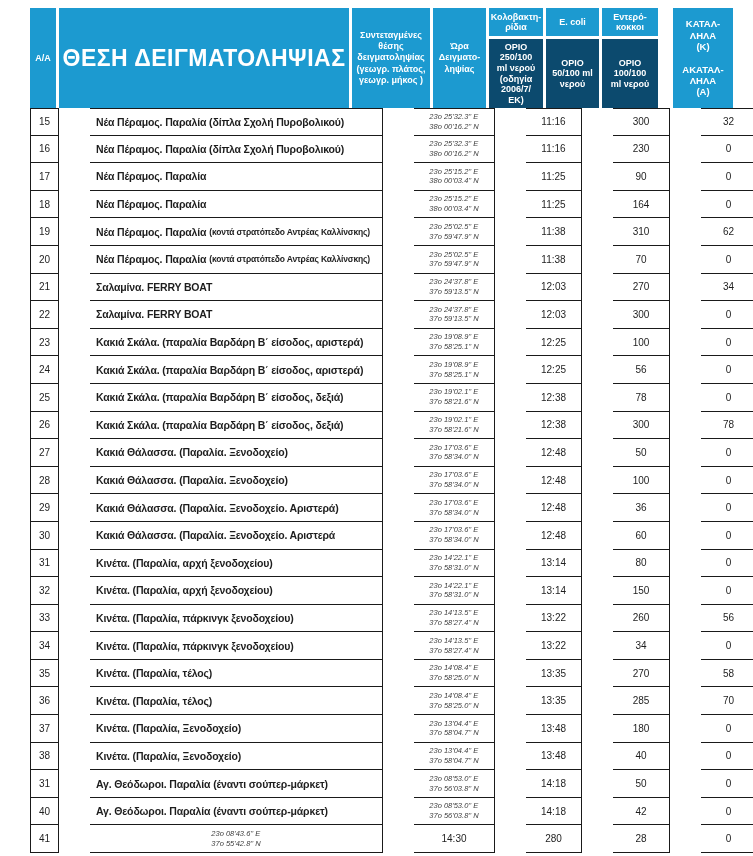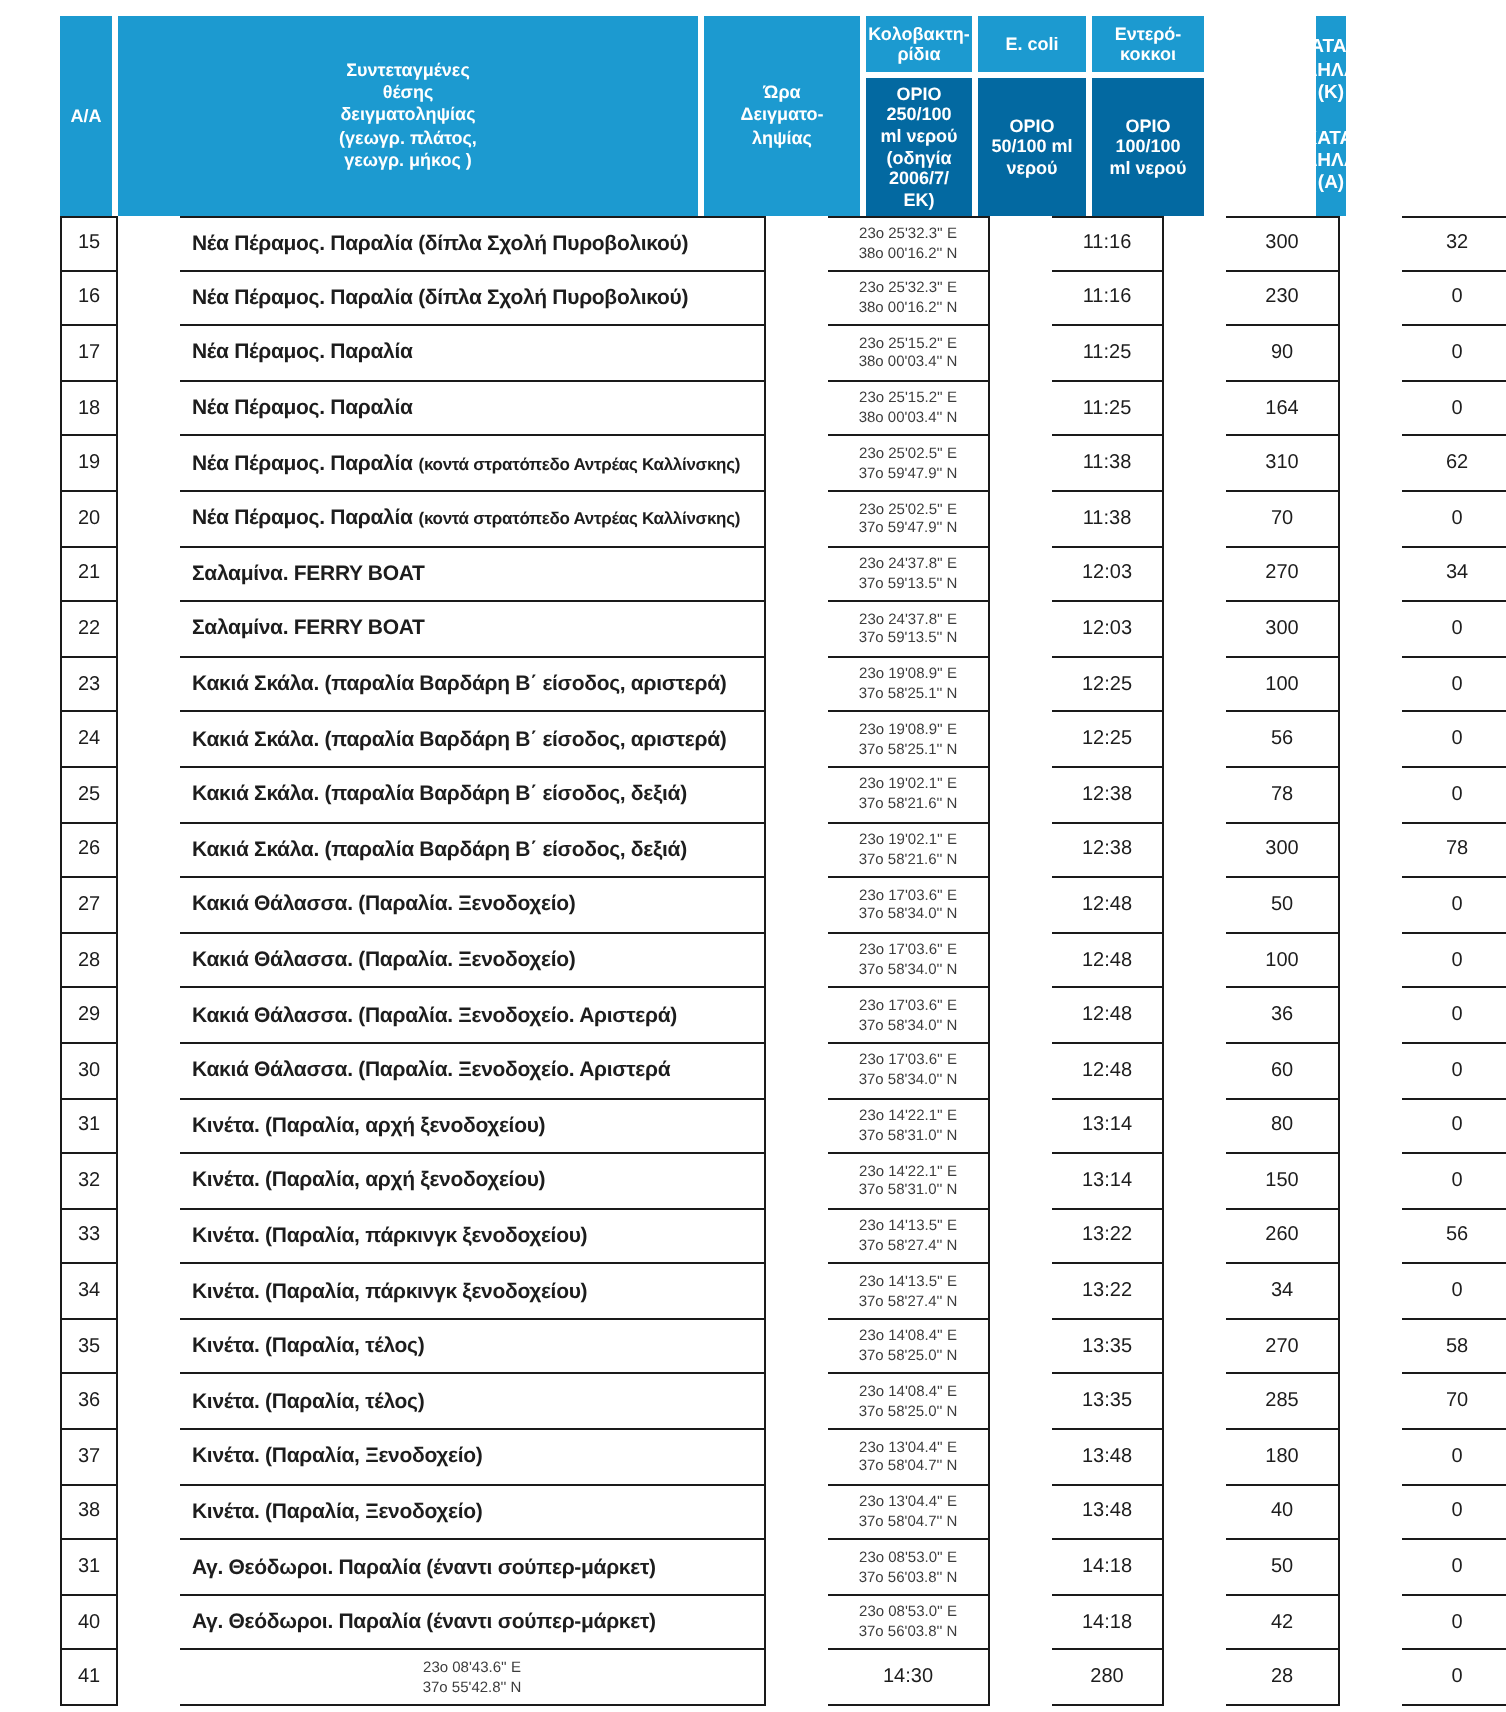--- a/index.html
+++ b/index.html
@@ -18,56 +18,57 @@
     text-align: center; white-space: pre-line; }
   .hsep { border-right: 3px solid #fff; }
   .h-num { font-size: 9px; }
   .h-loc { font-size: 23px; letter-spacing: .5px; white-space: normal; }
   .h-coord, .h-time { font-size: 9px; line-height: 1.25; }
   .h-split { display: flex; flex-direction: column; background: #fff; }
   .h-split .topcell { height: 31px; background: #1C9AD0; color:#fff;
     font-weight: bold; font-size: 9px; line-height: 1.15; display:flex;
     align-items:center; justify-content:center; text-align:center;
     white-space: pre-line; border-bottom: 3px solid #fff; }
-  .h-split .limitcell { flex: 1; background: #0369a1; color: #fff;
+  .h-split .limitcell { flex: 1; background: #0c4a6e; color: #fff;
     font-weight: bold; font-size: 9px; line-height: 1.18; display: flex;
     align-items: center; justify-content: center; text-align: center;
     white-space: pre-line; }
   .h-spacer { background: #fff; }
   .h-status { flex-direction: column; font-size: 9.5px; line-height: 1.2; }
   .h-status .blk + .blk { margin-top: 11px; }
 
   
   .trow { height: 27.6px; gap: 31px; }
   .cell { border-right: 1.6px solid #1a1a1a; border-bottom: 1.6px solid #1a1a1a;
     display: flex; align-items: center; justify-content: center;
     background: #fff; color: #1d1d1d; }
   .trow .cell:first-child { border-left: 1.6px solid #1a1a1a; }
   .tbody .trow:first-child .cell { border-top: 1.6px solid #1a1a1a; }
   .c-num { font-size: 10px; }
   .c-loc { justify-content: flex-start; padding-left: 6px;
     font-weight: bold; font-size: 10.5px; letter-spacing: -.15px;
     white-space: nowrap; overflow: hidden; text-align: right; }
   .c-loc .note { font-size: 8.5px; margin-left: 3px; }
   .c-coord { font-size: 7.5px; color: #3c3c3c; line-height: 1.3;
-    white-space: pre-line; text-align: center; }
+    white-space: pre-line; text-align: left; font-style: italic; }
   .c-time, .c-val { font-size: 10px; }
   .spacer { background: #fff; }
   .status { margin: 2px 0; display: flex; align-items: center;
     justify-content: center; color: #fff; font-weight: bold; font-size: 11px; }
   .st-a { background: #D2271E; }
   .st-k { background: #6EC4E4; }
 </style>
 </head>
 <body>
 
 <div class="tablewrap">
 
   <div class="tgrid thead">
     <div class="hcell hsep h-num">Α/Α</div>
+    <div class="hcell hsep h-loc">ΘΕΣΗ ΔΕΙΓΜΑΤΟΛΗΨΙΑΣ</div>
     <div class="hcell hsep h-coord">Συντεταγμένες
 θέσης
 δειγματοληψίας
 (γεωγρ. πλάτος,
 γεωγρ. μήκος )</div>
     <div class="hcell hsep h-time">Ώρα
 Δειγματο-
 ληψίας</div>
     <div class="h-split hsep">
       <div class="topcell">Κολοβακτη-

